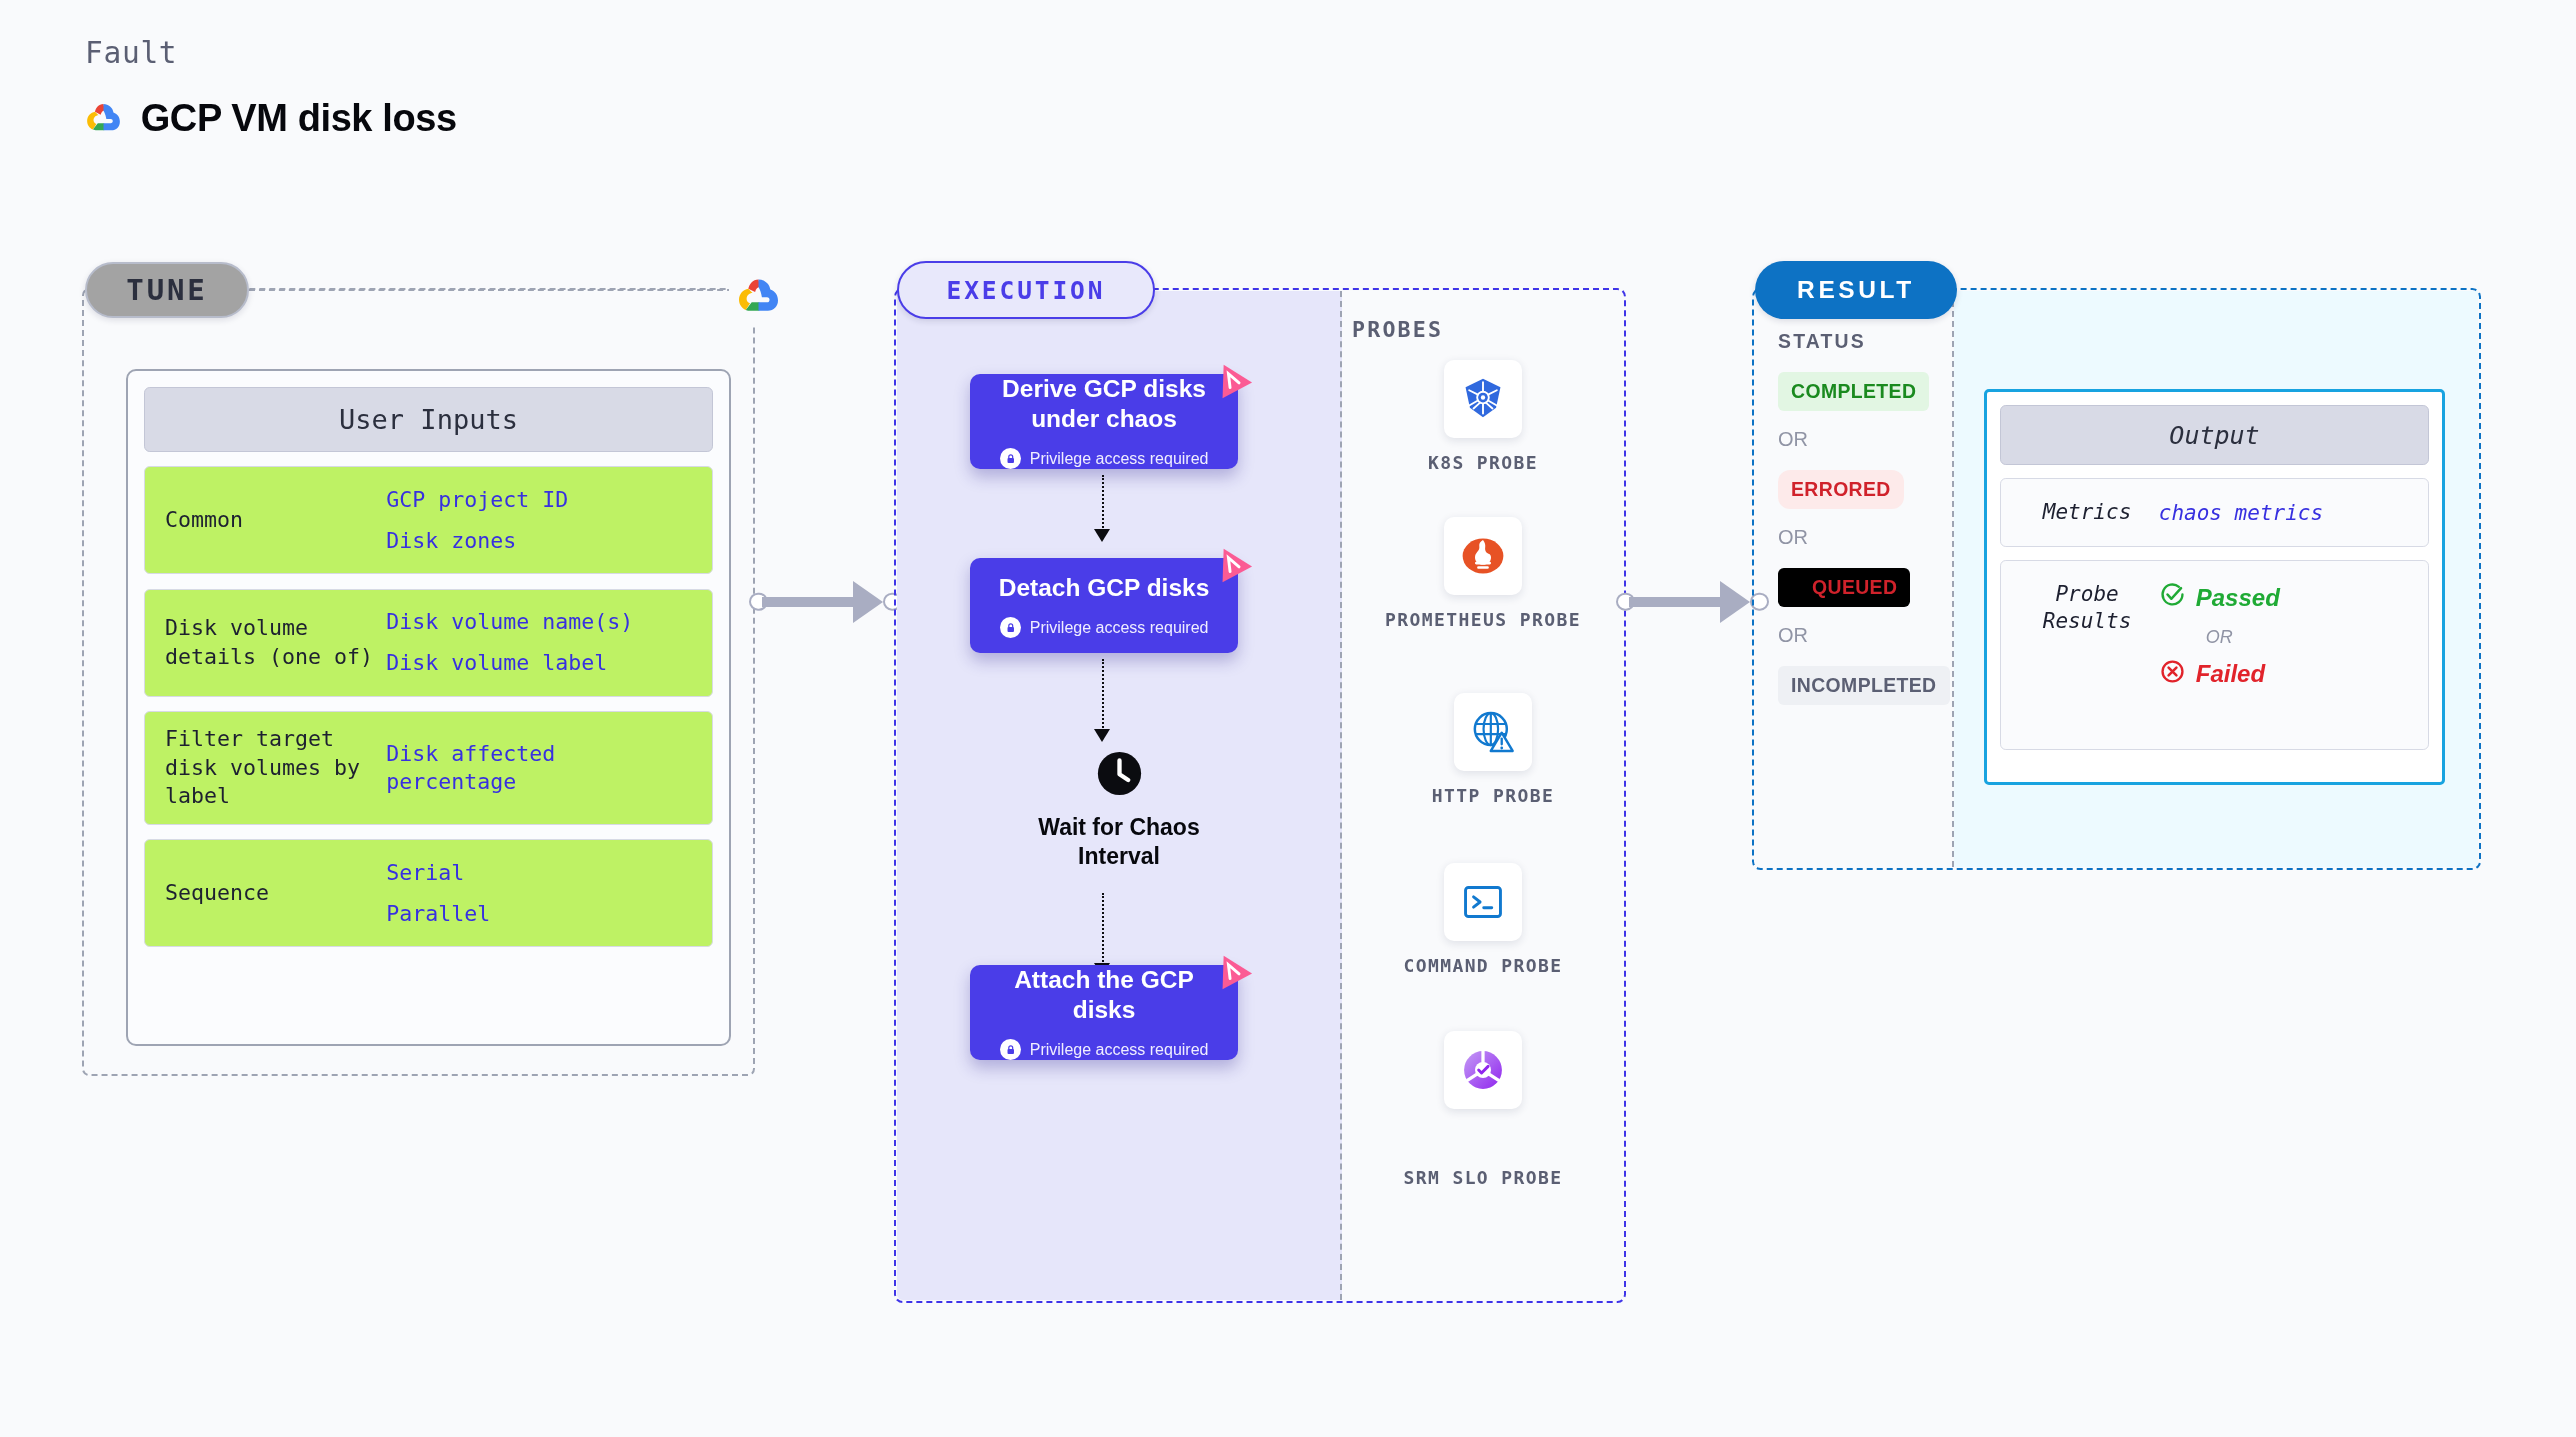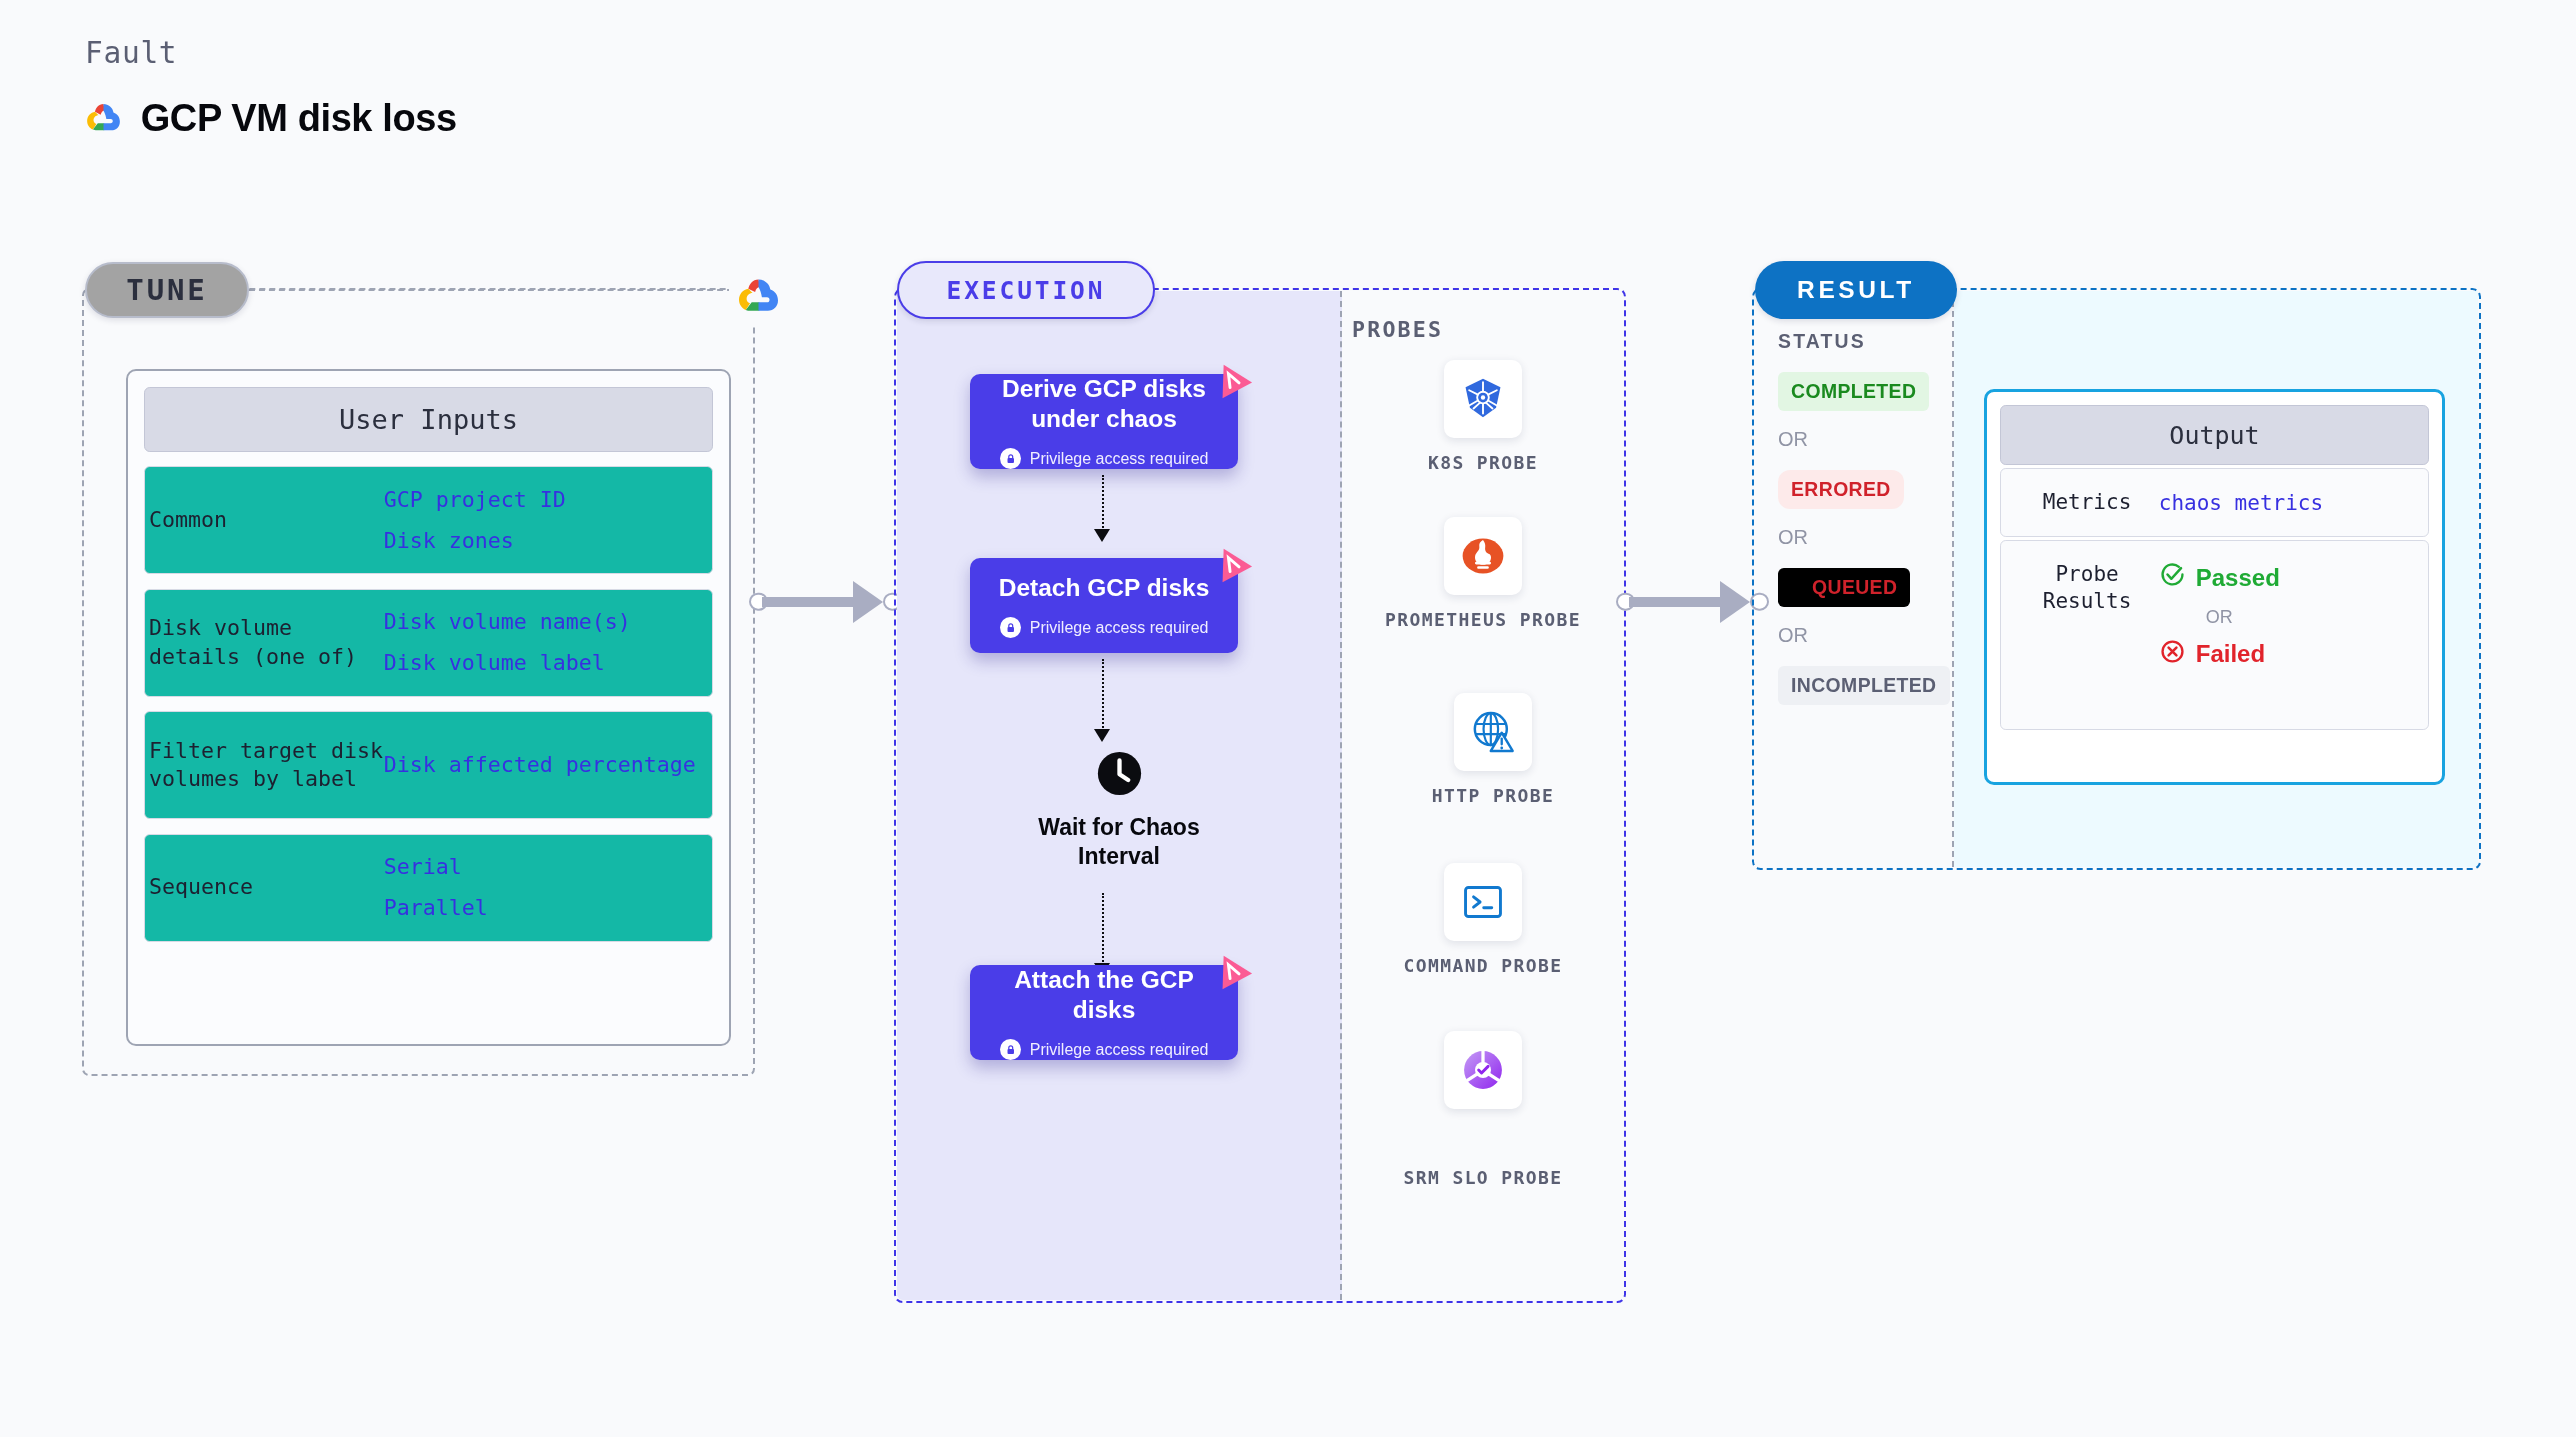--- a/index.html
+++ b/index.html
@@ -74,23 +74,23 @@
     display: flex; flex-direction: column; gap: 14.4px;
   }
   #user-inputs-header {
     height: 65px; background: #d8dae6;
     border: 0.7px solid #c3c6d6; border-radius: 5.8px;
     display: flex; align-items: center; justify-content: center;
     font-family: "DejaVu Sans Mono", monospace;
     font-size: 27px; color: #2b2f3e;
   }
   .input-row {
-    background: #14b8a6; border: 0.7px solid #d7dae5; border-radius: 5.8px;
+    background: #bef264; border: 0.7px solid #d7dae5; border-radius: 5.8px;
     display: flex; align-items: center;
-    padding: 13px 4px; min-height: 108px;
+    padding: 13px 20px; min-height: 108px;
   }
   .input-row-key {
     width: 42%;
     font-family: "DejaVu Sans Mono", monospace;
     font-size: 21.6px; color: #1d2030; line-height: 1.32;
   }
   .input-row-vals {
     width: 58%;
     display: flex; flex-direction: column; gap: 13px;
   }
@@ -224,22 +224,22 @@
   }
   #output-area {
     position: absolute; left: 1954px; top: 291px;
     width: 524px; height: 576px;
     background: #edfaff;
   }
   #output-card {
     position: absolute; left: 1984px; top: 389px;
     width: 461px; height: 396px;
     background: #fff; border: 3.6px solid #18a3e0;
-    border-radius: 10px; padding: 13px;
-    display: flex; flex-direction: column; gap: 3px;
+    border-radius: 5px; padding: 13px;
+    display: flex; flex-direction: column; gap: 13px; font-style: italic;
   }
   #output-header {
     height: 60px; background: #d8dae6;
     border: 0.7px solid #c3c6d6; border-radius: 5.8px;
     display: flex; align-items: center; justify-content: center;
     font-family: "DejaVu Sans Mono", monospace;
     font-size: 25px; color: #2b2f3e;
   }
   .out-row {
     background: #fafbfd; border: 0.7px solid #d7dae5; border-radius: 5.8px;

